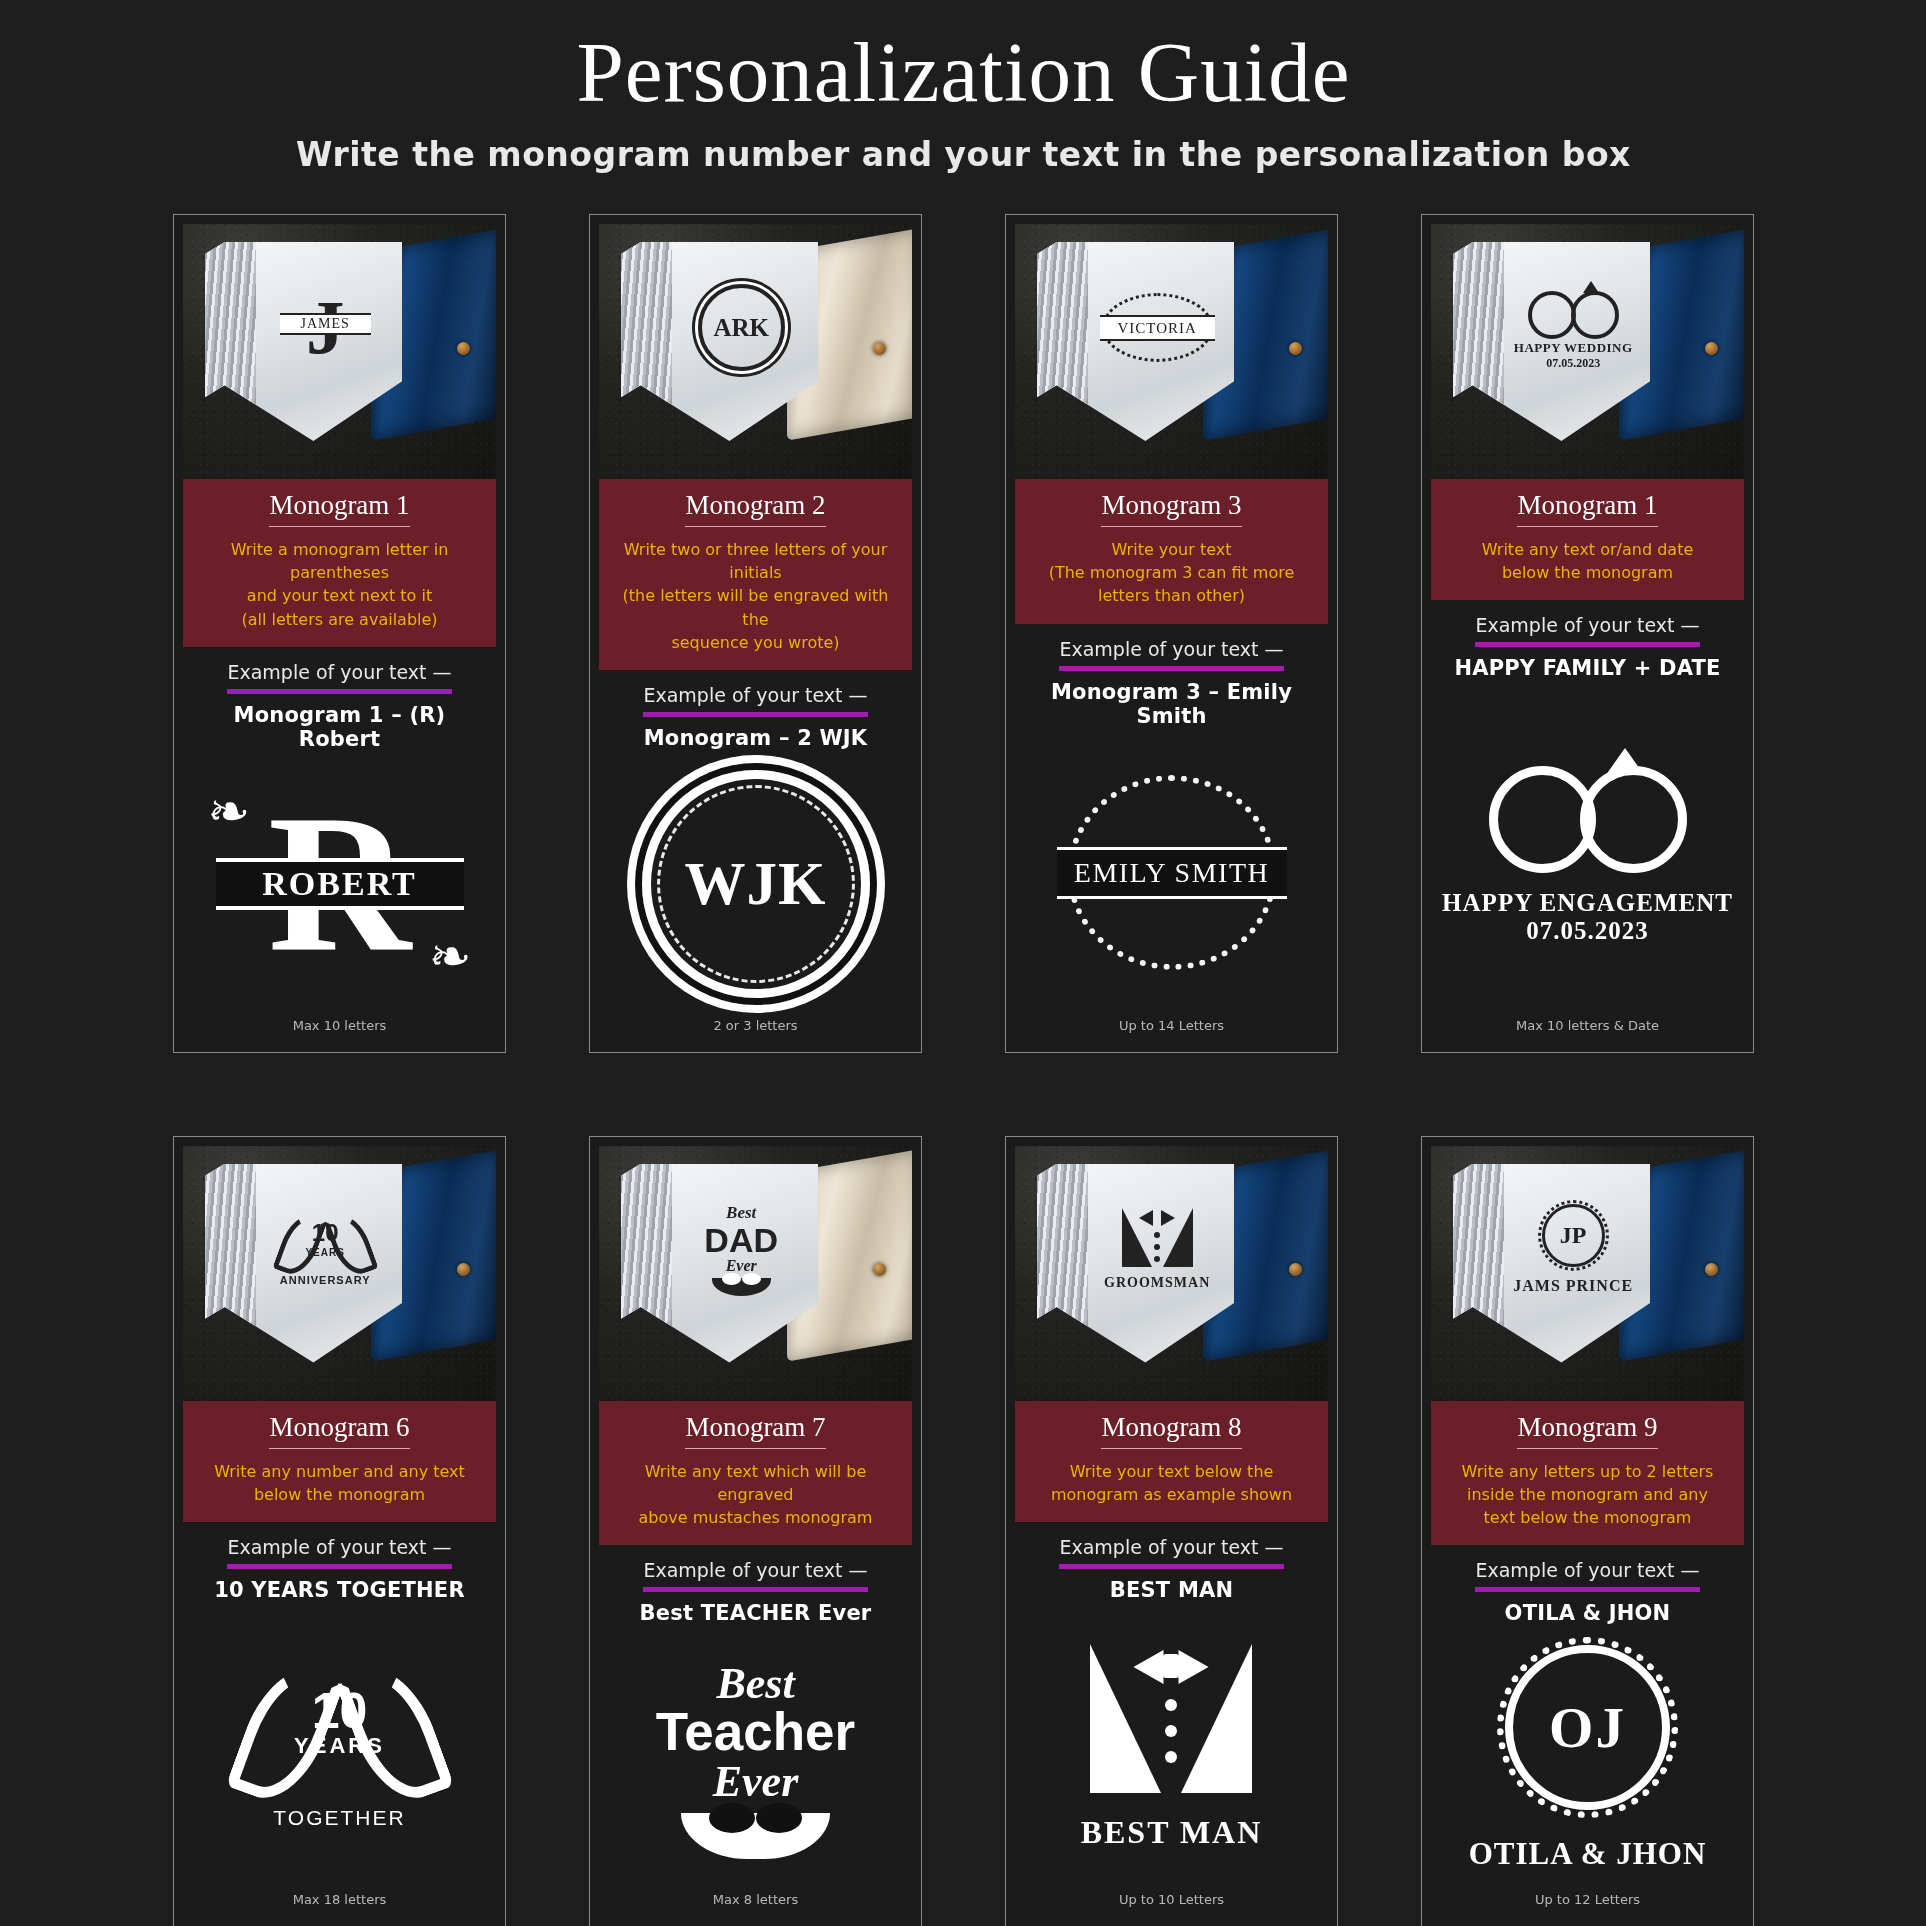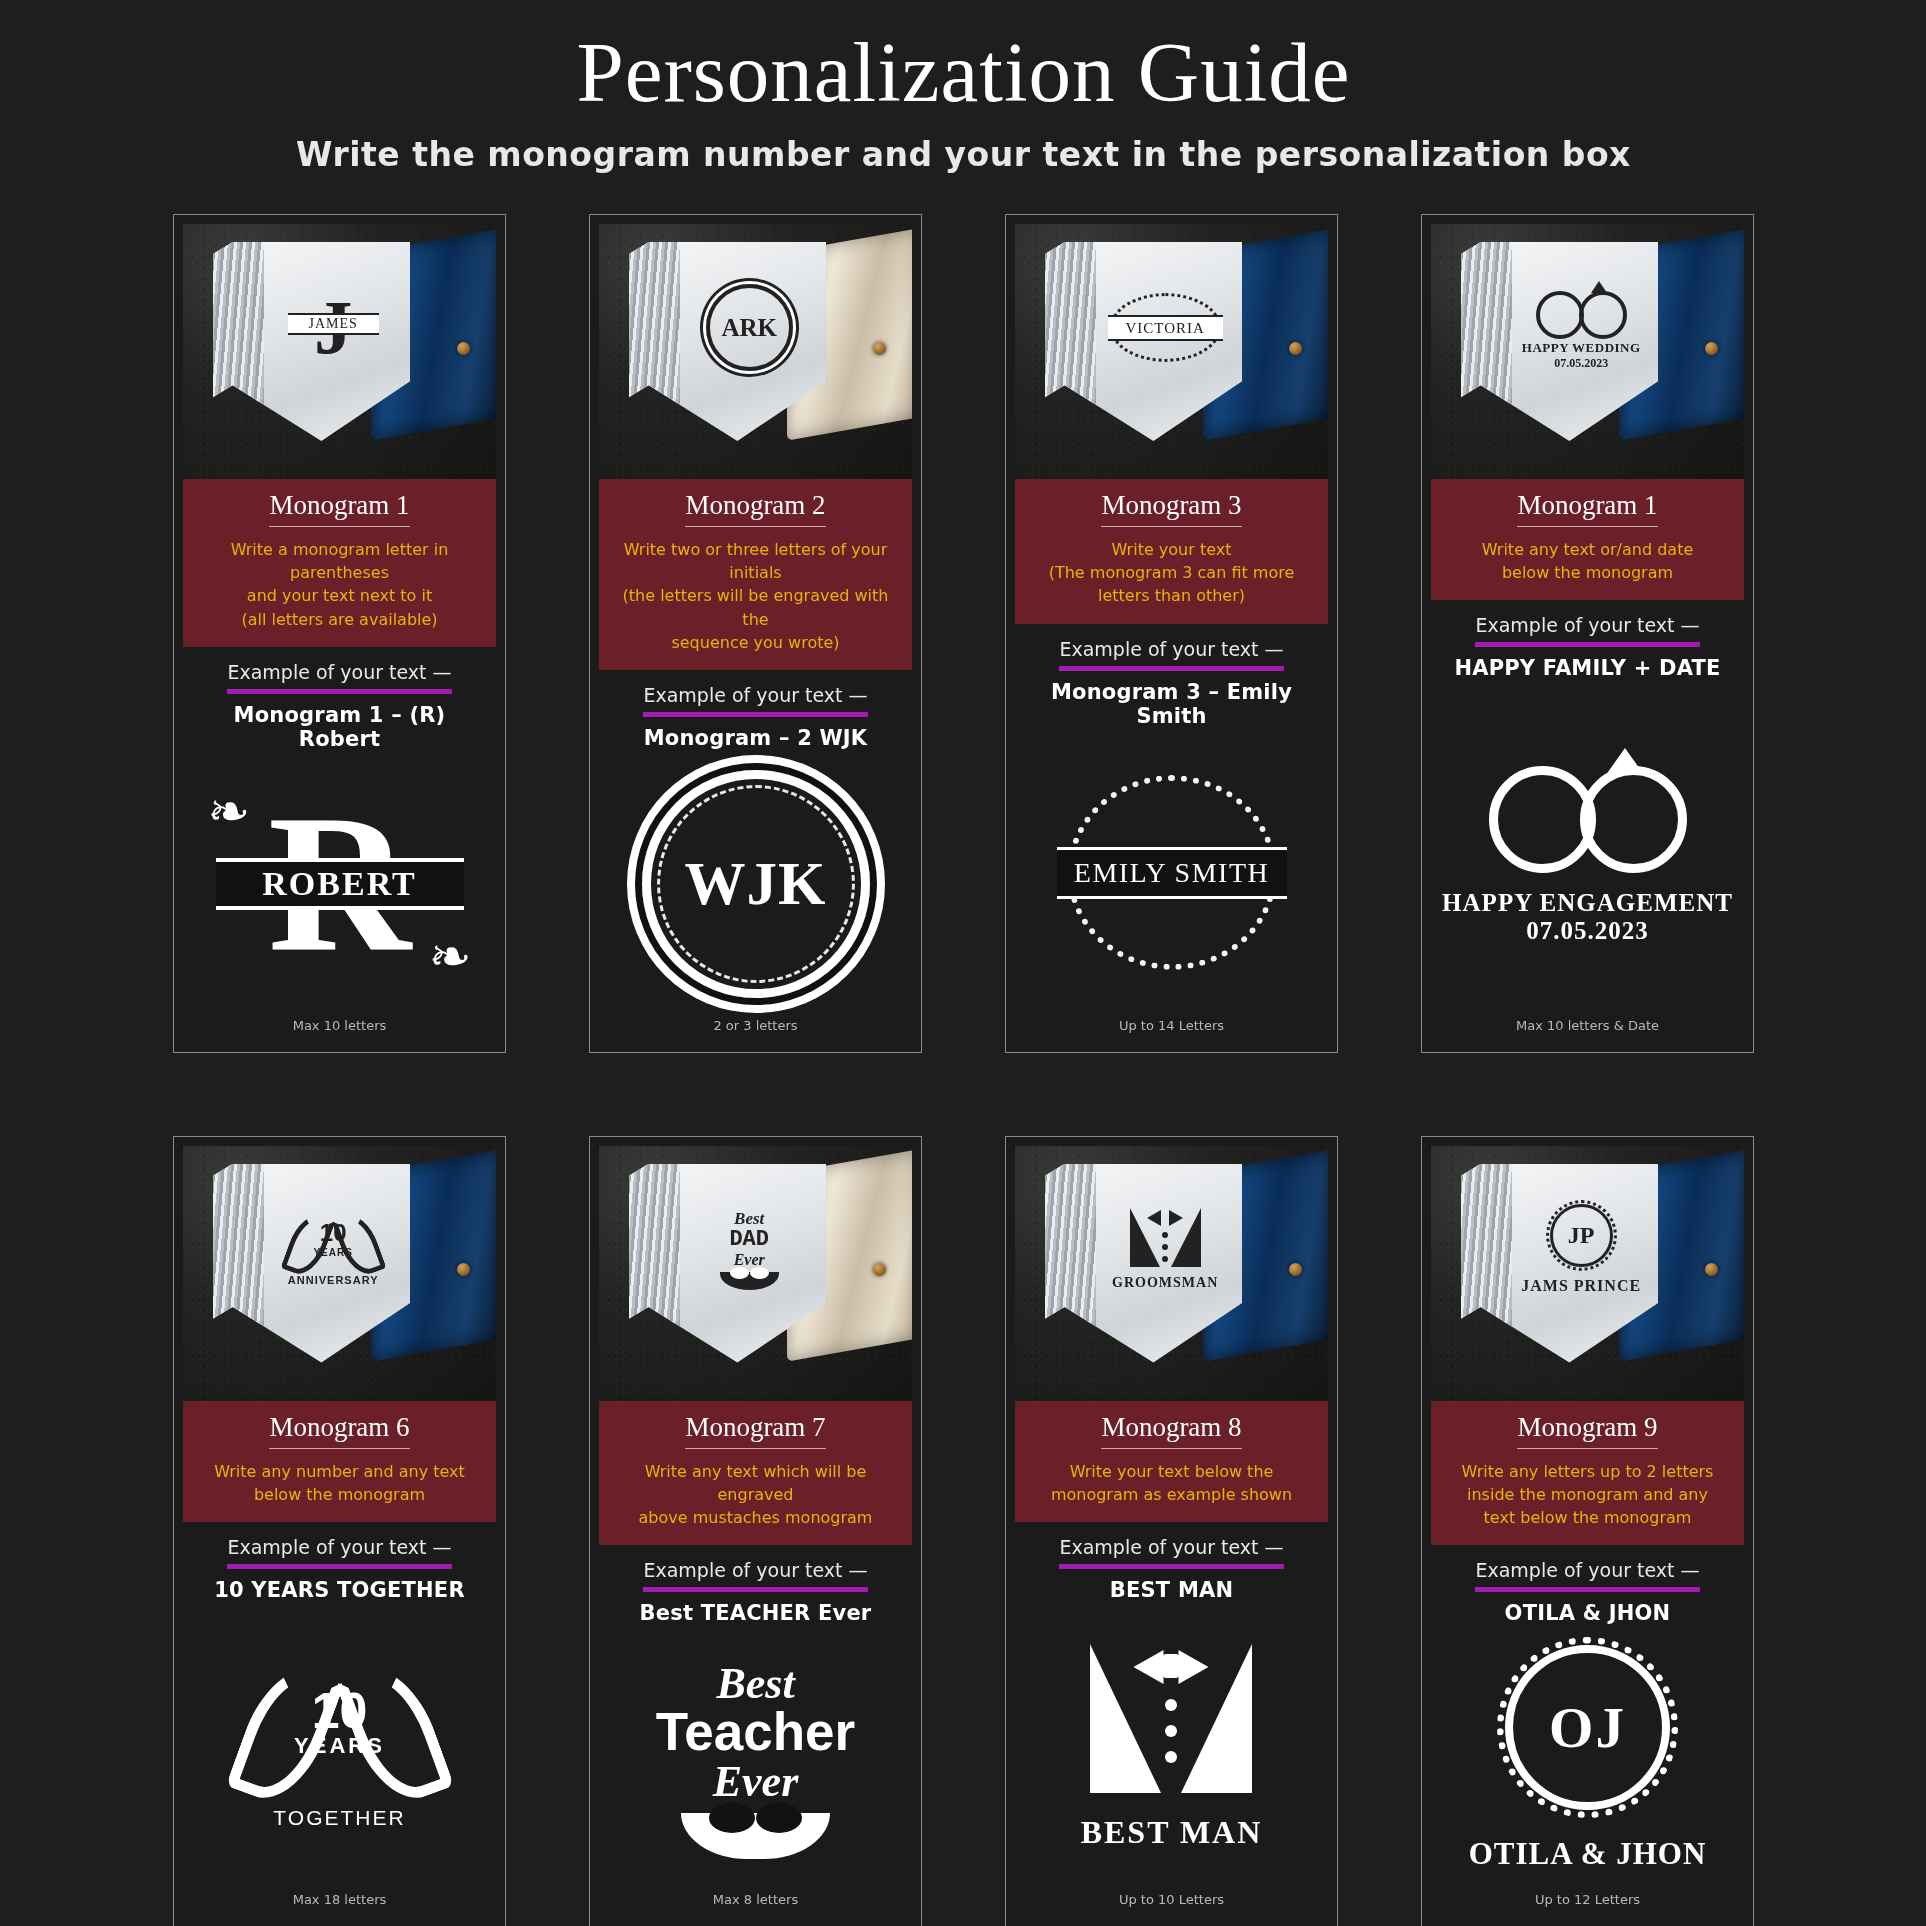--- a/index.html
+++ b/index.html
@@ -108,21 +108,20 @@
   
   .blade {
     position: absolute;
     left: 7%;
     top: 7%;
     width: 63%;
     height: 78%;
     background: linear-gradient(160deg, #f6f7f8 0%, #e3e6e9 40%, #cfd4d8 70%, #eef1f3 100%);
     clip-path: polygon(0% 6%, 10% 0%, 100% 0%, 100% 70%, 55% 100%, 10% 72%, 0% 78%);
     box-shadow: 0 6px 18px rgba(0,0,0,.6);
-    margin-left: 8px;
   }
   .blade .damascus {
     position:absolute; left:0; top:0; width: 26%; height:100%;
     background: repeating-linear-gradient(95deg, #9aa0a6 0 3px, #e9edf0 3px 6px, #b6bcc2 6px 9px);
     opacity: .95;
   }
   .blade .engrave {
     position: absolute;
     left: 26%;
     top: 4%;
@@ -504,21 +503,21 @@
   .eng-laurel { text-align:center; position:relative; width:109px;}
   .eng-laurel .lw { position:relative; width:91px; height:57px; margin:0 auto;}
   .eng-laurel .ll, .eng-laurel .lr { position:absolute; top:0; width:26px; height:53px; border:5px solid #222; border-radius:60% 10% 60% 10%; border-top-color:transparent;}
   .eng-laurel .ll { left:2px; transform:rotate(20deg);} .eng-laurel .lr { right:2px; transform:rotate(-20deg) scaleX(-1);}
   .eng-laurel .n { position:absolute; left:0;right:0; top:6px; font-family:"Liberation Sans",sans-serif; font-size:24px; font-weight:700; color:#222;}
   .eng-laurel .y { position:absolute; left:0;right:0; top:34px; font-family:"Liberation Sans",sans-serif; font-size:10px; font-weight:700; letter-spacing:1px; color:#222;}
   .eng-laurel .bt { margin-top:4px; font-family:"Liberation Sans",sans-serif; font-size:11px; font-weight:700; letter-spacing:1px; color:#222;}
 
   .eng-dad { text-align:center; color:#222;}
   .eng-dad .b1 { font-family:"Liberation Serif", serif; font-style:italic; font-size:17px; font-weight:700;}
-  .eng-dad .b2 { font-family:Liberation Mono, monospace; font-size:22px; font-weight:700; line-height:1;}
+  .eng-dad .b2 { font-family:Liberation Sans, sans-serif; font-size:34px; font-weight:700; line-height:1;}
   .eng-dad .b3 { font-family:"Liberation Serif", serif; font-style:italic; font-size:16px; font-weight:700;}
   .eng-dad .ms { margin:3px auto 0; width:59px; height:18px; background:#222; border-radius:0 0 40px 40px / 0 0 22px 22px; position:relative;}
   .eng-dad .ms::before, .eng-dad .ms::after { content:""; position:absolute; top:-5px; width:19px; height:12px; background:#fff; border-radius:50%;}
   .eng-dad .ms::before{left:10px;} .eng-dad .ms::after{right:10px;}
 
   .eng-tux { text-align:center;}
   .eng-tux .s { position:relative; width:75px; height:63px; margin:0 auto;}
   .eng-tux .pl, .eng-tux .pr { position:absolute; top:0; width:0;height:0;border-style:solid;}
   .eng-tux .pl { left:2px; border-width:59px 0 0 30px; border-color:transparent transparent transparent #222;}
   .eng-tux .pr { right:2px; border-width:59px 30px 0 0; border-color:transparent #222 transparent transparent;}

